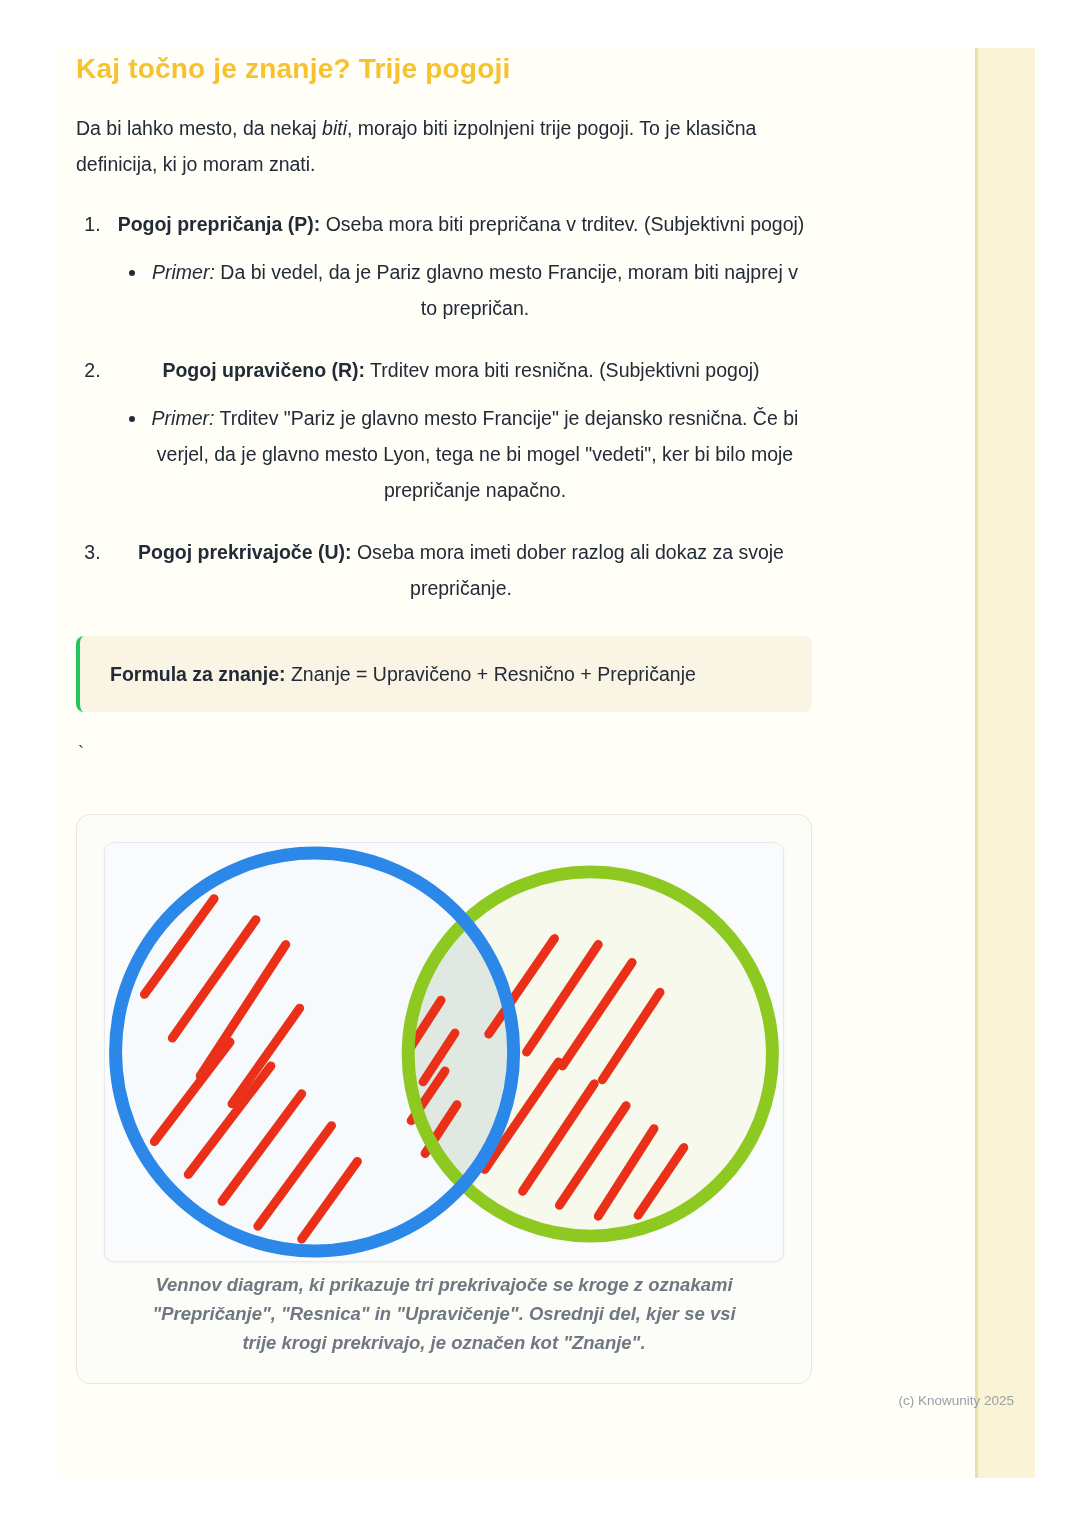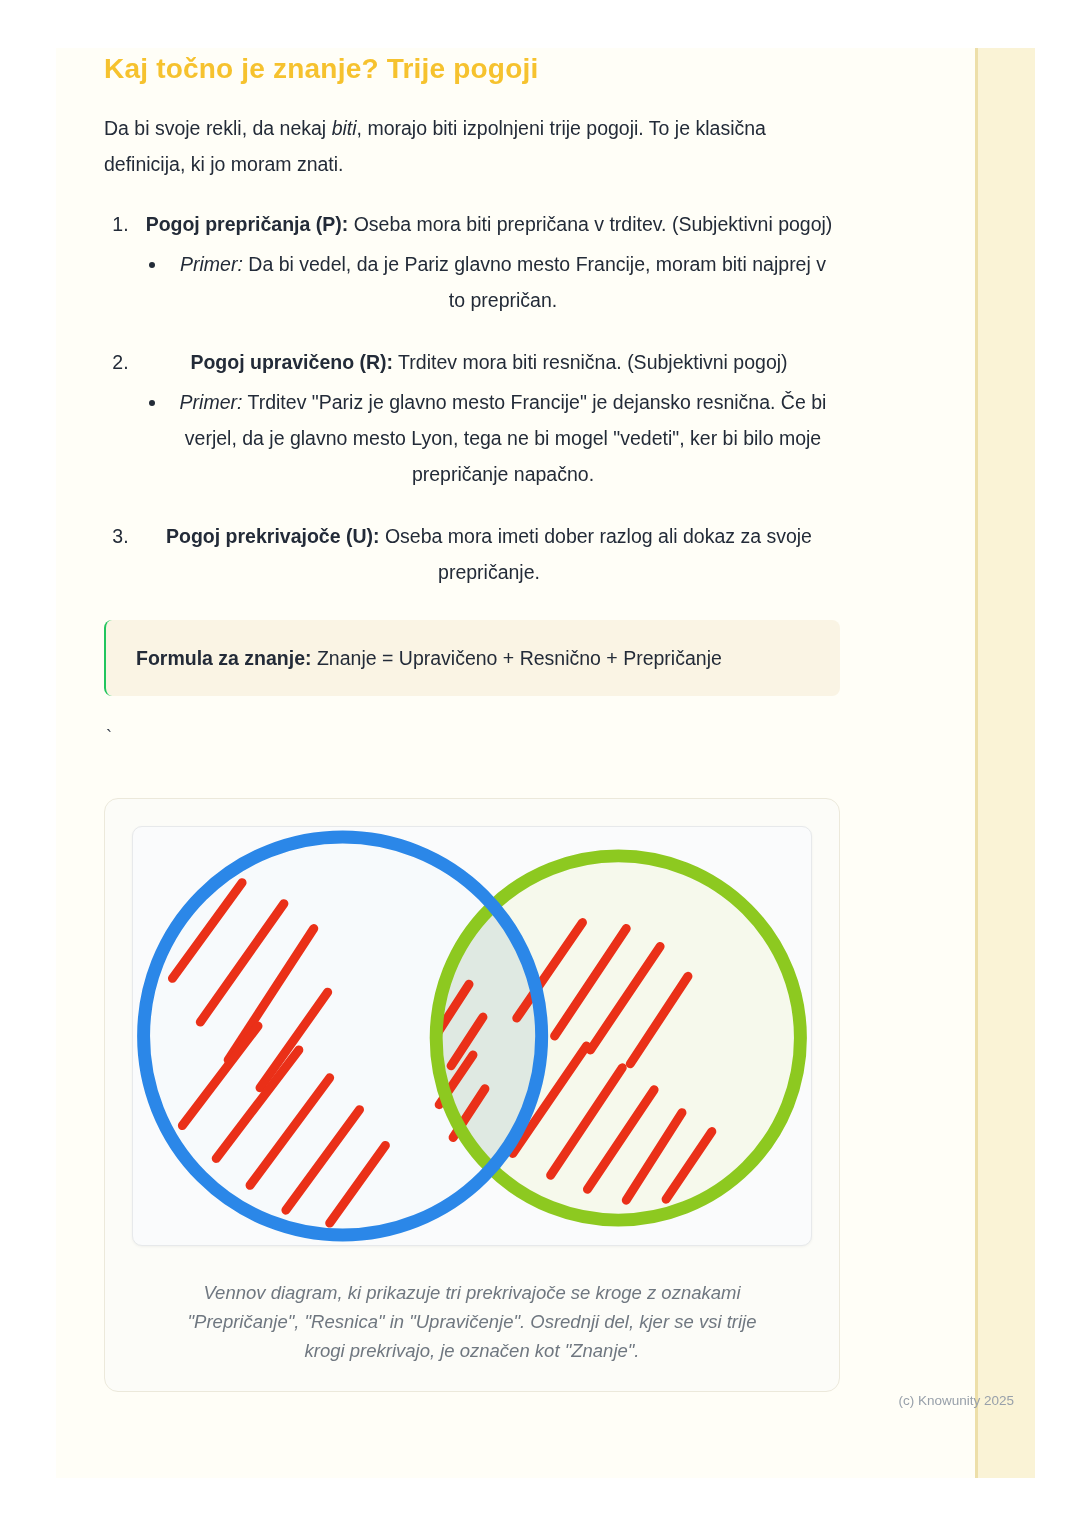--- a/index.html
+++ b/index.html
@@ -16,44 +16,44 @@
     position: absolute; left: 56px; top: 48px; width: 979px; height: 1430px;
     background: #FFFEF7;
   }
   .side-strip {
     position: absolute; left: 975px; top: 48px; width: 57px; height: 1430px;
     background: #FAF3D6;
     border-left: 3px solid #EDDFA9;
   }
 
   .content {
-    position: absolute; left: 104px; top: 52px; width: 736px; z-index: 2;
+    position: absolute; left: 76px; top: 52px; width: 736px; z-index: 2;
     font-size: 19.5px; line-height: 36px;
   }
 
   h1.title {
     margin: 0 0 24px 0;
     font-size: 28px; line-height: 34px; font-weight: 800;
     color: #F6C22E; letter-spacing: 0.2px;
   }
 
   p.intro { margin: 0 0 24px 0; }
   p.intro em { font-style: italic; }
 
   ol.conditions { margin: 0 0 0 0; padding: 0 0 0 30px; }
   ol.conditions > li { margin: 0 0 26px 0; padding-left: 4px; text-align: center; }
   ol.conditions ul { list-style: disc; margin: 0; padding: 0 0 0 26px; }
-  ol.conditions ul li { margin: 4px; padding-left: 2px; }
+  ol.conditions ul li { margin: 12px; padding-left: 2px; }
   .b { font-weight: 700; }
   .ex-label { font-style: italic; }
 
   .formula {
     margin-top: 30px;
     background: #FAF4E4;
-    border-left: 2px solid #22c55e;
+    border-left: 4px solid #22c55e;
     border-radius: 8px;
     padding: 20px 30px;
     box-sizing: border-box;
     width: 736px;
   }
 
   p.stray { margin: 26px 0 0 2px; font-size: 18px; line-height: 30px; color: #3A4150; }
 
   figure.figure-card {
     margin: 46px 0 0 0;
@@ -66,46 +66,47 @@
   .venn-card {
     width: 680px; height: 420px; box-sizing: border-box;
     background: #FAFBFC;
     border: 1px solid #E7E9EB;
     border-radius: 10px;
     box-shadow: 0 1px 3px rgba(0,0,0,0.05);
     overflow: hidden;
   }
   .venn-card svg { display: block; width: 100%; height: 100%; }
   figcaption {
-    margin-top: 32px;
+    margin-top: 8px;
     padding: 0 34px;
     text-align: center;
     font-style: italic;
     font-size: 18.5px; line-height: 29px;
     color: #6F7780;
+    font-weight: bold;
   }
 
   .footer-note {
     position: absolute; top: 1392px; right: 66px; z-index: 5;
     font-size: 13.5px; line-height: 18px; color: #98A0AA;
   }
 </style>
 </head>
 <body>
 
 <div class="page">
 
   <div class="bg-panel"></div>
   <div class="side-strip"></div>
 
   <div class="content">
 
     <h1 class="title">Kaj točno je znanje? Trije pogoji</h1>
 
-    <p class="intro"><span>Da bi svoje rekli, da nekaj </span><em>biti</em><span>, morajo biti izpolnjeni trije pogoji. To je klasična definicija, ki jo moram znati.</span></p>
+    <p class="intro"><span>Da bi lahko mesto, da nekaj </span><em>biti</em><span>, morajo biti izpolnjeni trije pogoji. To je klasična definicija, ki jo moram znati.</span></p>
 
     <ol class="conditions">
       <li>
         <span class="b">Pogoj prepričanja (P):</span> <span>Oseba mora biti prepričana v trditev. (Subjektivni pogoj)</span>
         <ul>
           <li><span class="ex-label">Primer:</span> <span>Da bi vedel, da je Pariz glavno mesto Francije, moram biti najprej v to prepričan.</span></li>
         </ul>
       </li>
       <li>
         <span class="b">Pogoj upravičeno (R):</span> <span>Trditev mora biti resnična. (Subjektivni pogoj)</span>

